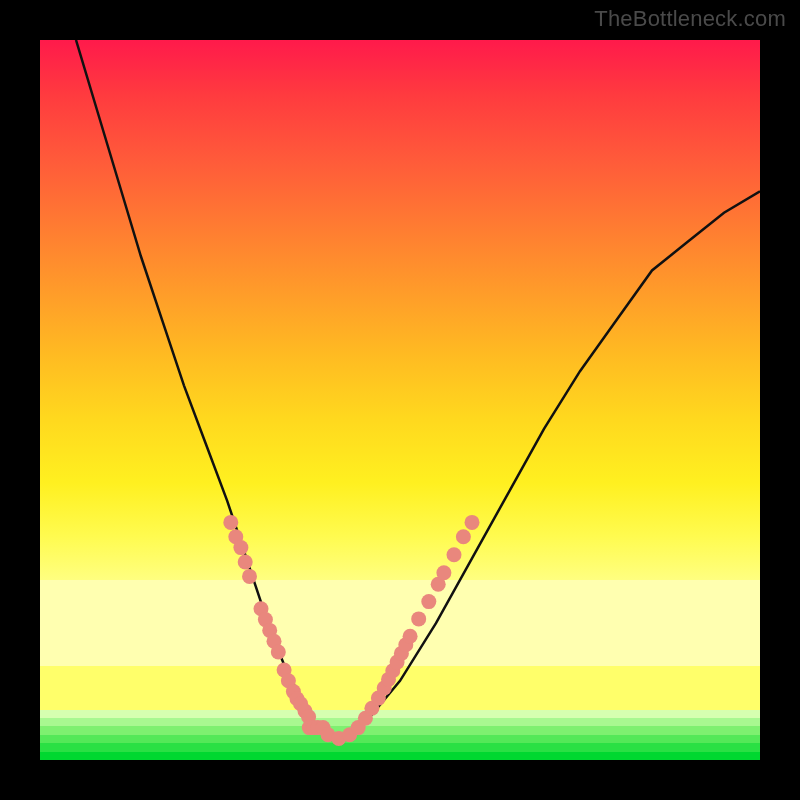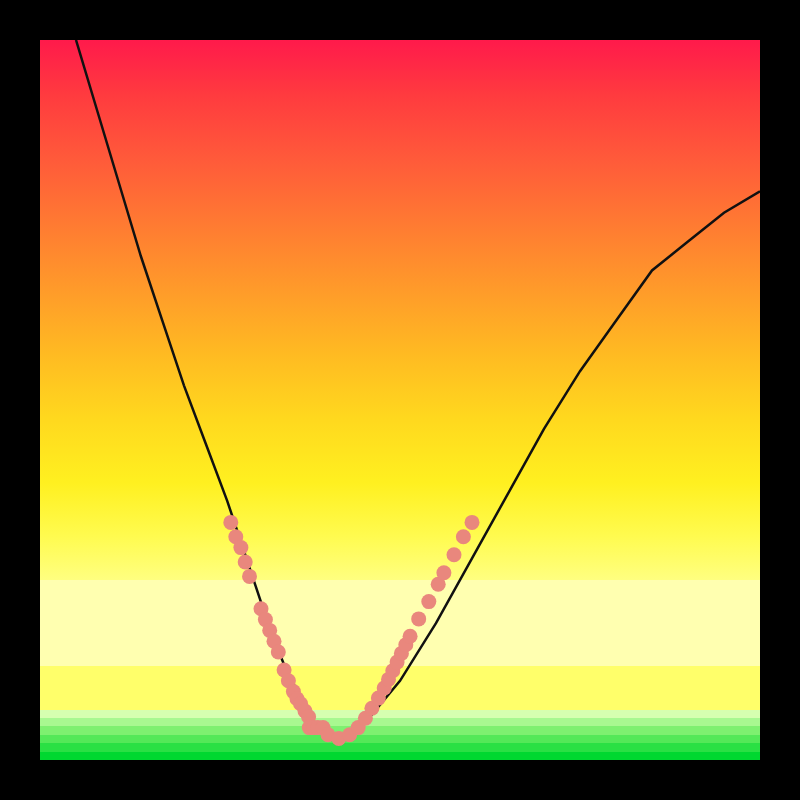--- a/index.html
+++ b/index.html
@@ -88,20 +88,21 @@
   }
   .curve-layer {
     position: absolute;
     inset: 0;
   }
 </style>
 </head>
 <body>
 
 <div class="frame">
+  <div class="watermark">TheBottleneck.com</div>
 
   <div class="plot-area">
     <div class="gradient">
       <div class="upper"></div>
       <div class="band-paleyellow"></div>
       <div class="band-yellow2"></div>
       <div class="green-stripes">
         <div style="background: rgb(214, 255, 176);"></div>
           <div style="background: rgb(168, 248, 144);"></div>
           <div style="background: rgb(126, 240, 112);"></div>

